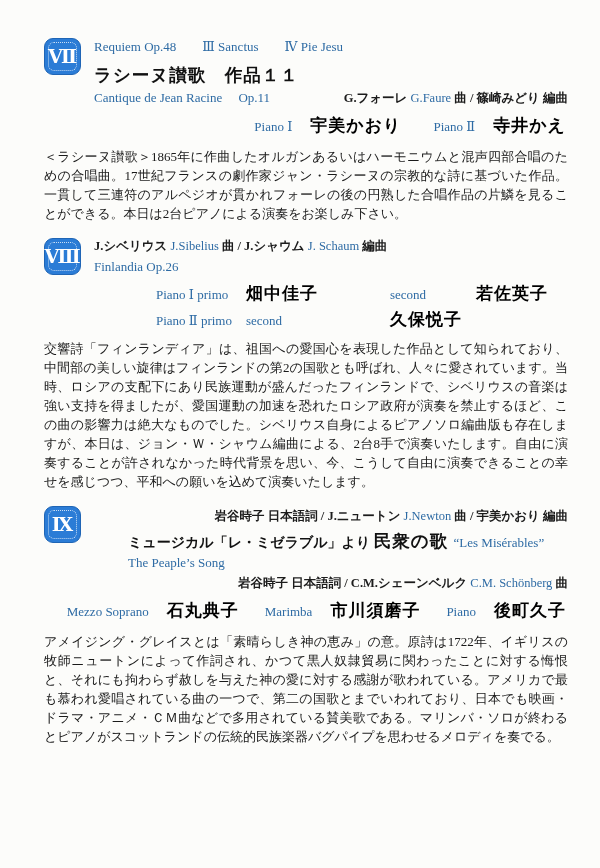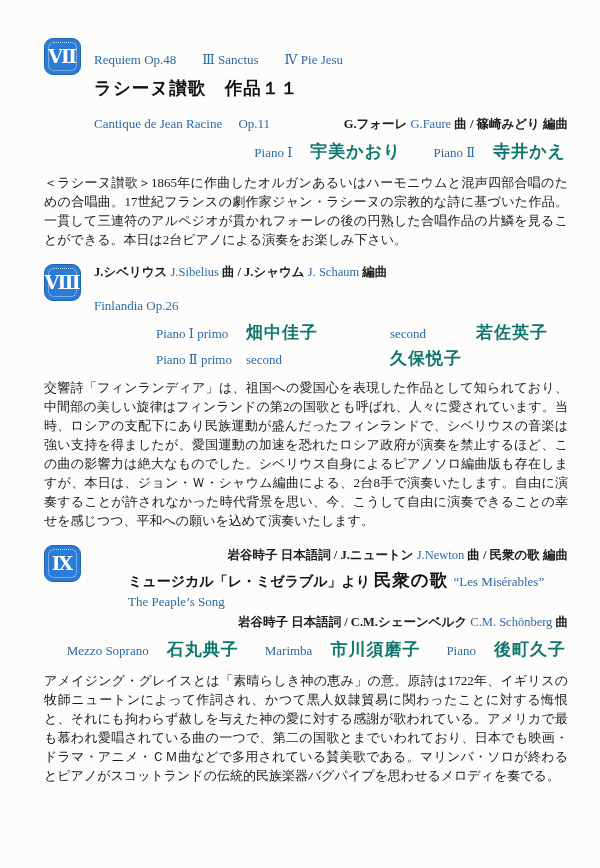--- a/index.html
+++ b/index.html
@@ -26,28 +26,28 @@
     display: flex; align-items: center; justify-content: center;
     position: relative;
   }
   .badge::after {
     content: ""; position: absolute; inset: 3px;
     border: 1px dotted rgba(255,255,255,.75);
     border-radius: 6px;
   }
   .head-content { flex: 1 1 auto; padding-left: 13px; min-width: 0; }
   .title-lg { font-size: 17.5px; font-weight: 700; letter-spacing: 1px; line-height: 1.35; color: #111; }
-  .sub-blue { color: var(--blue); font-size: 13px; line-height: 1.5; margin-top: 14px; }
+  .sub-blue { color: var(--blue); font-size: 13px; line-height: 1.5; margin-top: 1px; }
   .row-between { display: flex; justify-content: space-between; align-items: baseline; }
   .credits { font-size: 12.5px; white-space: nowrap; line-height: 1.6; }
   .credits-line { text-align: right; font-size: 12.5px; line-height: 1.6; margin-top: 2px; }
   .seg.plain { font-weight: 600; color: #1c1c1c; }
   .seg.blue { color: var(--blue); font-weight: 400; }
   .seg.label { color: var(--blue); font-size: 13px; }
-  .seg.name { font-size: 17px; font-weight: 700; color: #0f766e; letter-spacing: 1px; }
+  .seg.name { font-size: 17px; font-weight: 700; color: #000000; letter-spacing: 1px; }
   .seg.title { font-size: 17.5px; font-weight: 700; color: #111; letter-spacing: 1px; }
   .seg.title-md { font-size: 14px; font-weight: 700; color: #111; }
   .seg.blue-sub { color: var(--blue); font-size: 13px; }
   .perf-line { text-align: right; margin-top: 5px; padding-right: 2px; line-height: 1.5; }
   .perf-grid-wrap { display: flex; justify-content: flex-end; margin-top: 5px; padding-right: 2px; }
   .perf-grid {
     display: grid;
     grid-template-columns: auto minmax(130px, auto) auto minmax(90px, auto);
     column-gap: 14px; row-gap: 3px; align-items: baseline;
   }
@@ -101,21 +101,21 @@
     </div>
     <div class="body-text">
       <p>交響詩「フィンランディア」は、祖国への愛国心を表現した作品として知られており、中間部の美しい旋律はフィンランドの第2の国歌とも呼ばれ、人々に愛されています。当時、ロシアの支配下にあり民族運動が盛んだったフィンランドで、シベリウスの音楽は強い支持を得ましたが、愛国運動の加速を恐れたロシア政府が演奏を禁止するほど、この曲の影響力は絶大なものでした。シベリウス自身によるピアノソロ編曲版も存在しますが、本日は、ジョン・Ｗ・シャウム編曲による、2台8手で演奏いたします。自由に演奏することが許されなかった時代背景を思い、今、こうして自由に演奏できることの幸せを感じつつ、平和への願いを込めて演奏いたします。</p>
     </div>
   </section>
 
   <section>
     <div class="sec-head">
       <div class="badge">Ⅸ</div>
       <div class="head-content">
-        <div class="credits-line"><span class="seg plain">岩谷時子 日本語詞 / J.ニュートン </span><span class="seg blue">J.Newton</span><span class="seg plain"> 曲 / 民衆の歌 編曲</span></div>
+        <div class="credits-line"><span class="seg plain">岩谷時子 日本語詞 / J.ニュートン </span><span class="seg blue">J.Newton</span><span class="seg plain"> 曲 / 宇美かおり 編曲</span></div>
         <div class="indent2"><span class="seg title-md">ミュージカル「レ・ミゼラブル」より </span><span class="seg title">民衆の歌 </span><span class="seg blue-sub">“Les Misérables”　The Peaple’s Song</span></div>
         <div class="credits-line"><span class="seg plain">岩谷時子 日本語詞 / C.M.シェーンベルク </span><span class="seg blue">C.M. Schönberg</span><span class="seg plain"> 曲</span></div>
       </div>
     </div>
     <div class="perf-line"><span class="seg label">Mezzo Soprano</span><span class="seg name">　石丸典子</span><span class="seg label">　　Marimba</span><span class="seg name">　市川須磨子</span><span class="seg label">　　Piano</span><span class="seg name">　後町久子</span></div>
     <div class="body-text">
       <p>アメイジング・グレイスとは「素晴らしき神の恵み」の意。原詩は1722年、イギリスの牧師ニュートンによって作詞され、かつて黒人奴隷貿易に関わったことに対する悔恨と、それにも拘わらず赦しを与えた神の愛に対する感謝が歌われている。アメリカで最も慕われ愛唱されている曲の一つで、第二の国歌とまでいわれており、日本でも映画・ドラマ・アニメ・ＣＭ曲などで多用されている賛美歌である。マリンバ・ソロが終わるとピアノがスコットランドの伝統的民族楽器バグパイプを思わせるメロディを奏でる。</p>
 
     </div>
   </section>

